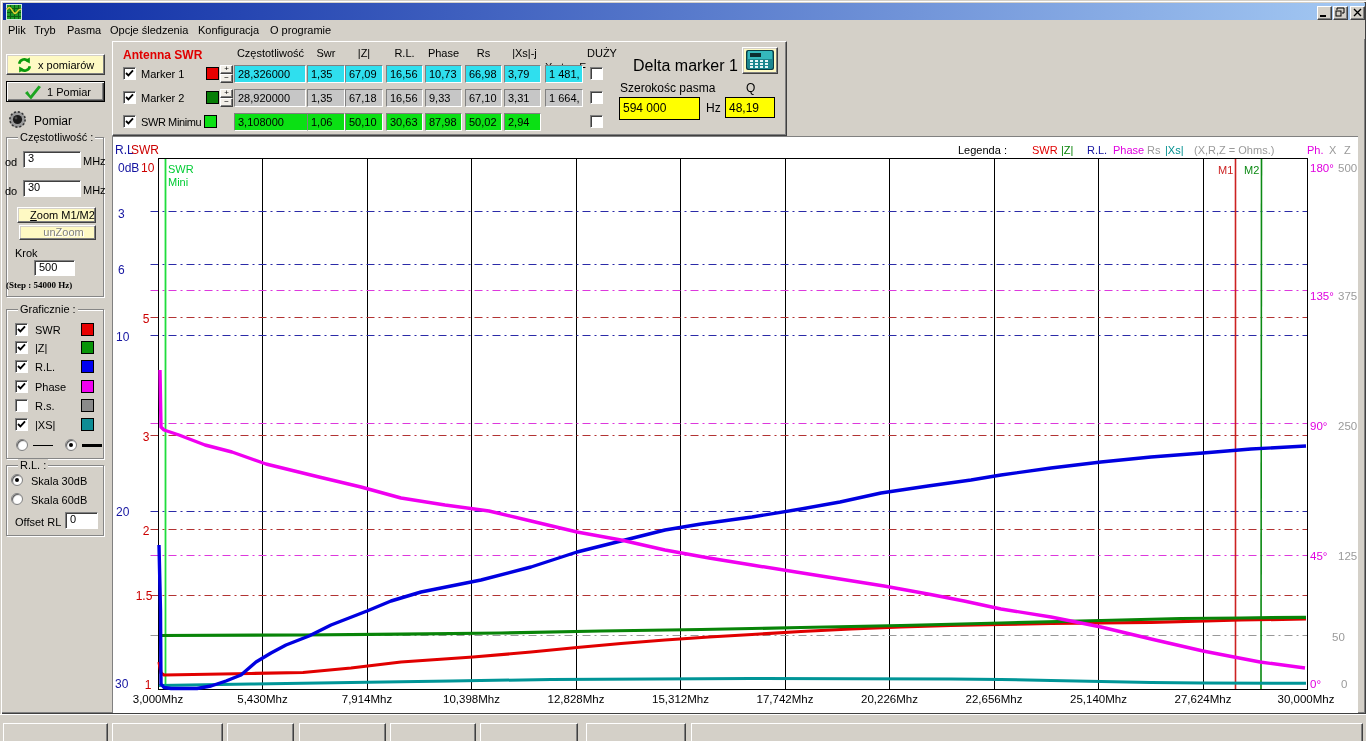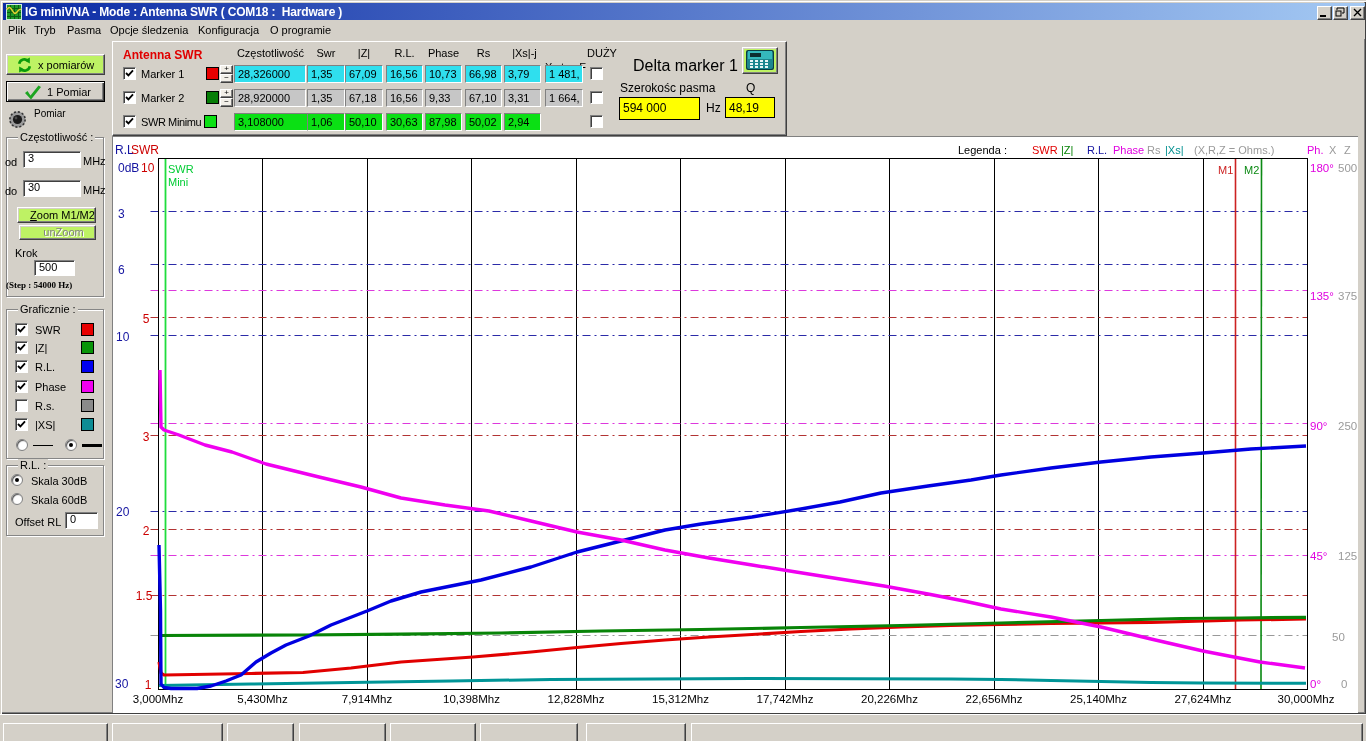--- a/index.html
+++ b/index.html
@@ -8,21 +8,21 @@
   #win { position:absolute; left:0; top:0; width:1366px; height:714px; background:#d4d0c8;
          border-top:1px solid #d4d0c8; border-left:1px solid #d4d0c8;
          box-shadow:inset 1px 1px 0 #fff, inset -1px -1px 0 #404040, inset -2px -2px 0 #808080; }
   #titlebar { position:absolute; left:2px; top:2px; width:1362px; height:17px;
       background:linear-gradient(90deg,#0b2aa4 0%, #a4c9f3 100%); color:#fff; }
   #titletxt { position:absolute; left:22px; top:2px; font-size:12px; font-weight:bold; white-space:pre; letter-spacing:-0.15px; }
   .wbtn { position:absolute; top:3px; width:15px; height:14px; background:#d4d0c8;
       border:1px solid; border-color:#fff #404040 #404040 #fff; box-shadow:inset -1px -1px 0 #808080; }
   #menubar { position:absolute; left:2px; top:19px; width:1362px; height:19px; background:#d4d0c8; }
   .mi { position:absolute; top:4px; font-size:11px; }
-  .btn { position:absolute; background:#bef264; border:1px solid; border-color:#fff #404040 #404040 #fff;
+  .btn { position:absolute; background:#fef9c3; border:1px solid; border-color:#fff #404040 #404040 #fff;
       box-shadow:inset -1px -1px 0 #808080, inset 1px 1px 0 #d4d0c8; font-size:11px;padding-left:12px; }
   .btnd { position:absolute; background:#d4d0c8; border:1px solid #000;
       box-shadow:inset 1px 1px 0 #fff, inset -1px -1px 0 #404040, inset -2px -2px 0 #808080; font-size:11px; }
   .inp { position:absolute; background:#fff; border:1px solid; border-color:#808080 #fff #fff #808080;
       box-shadow:inset 1px 1px 0 #404040; font-size:11px; padding-left:4px; }
   .gb { position:absolute; border:1px solid #868686; box-shadow:1px 1px 0 #fff, inset 1px 1px 0 #fff; }
   .gbl { position:absolute; background:#d4d0c8; padding:0 2px; font-size:11px; }
   .cb { position:absolute; width:13px; height:13px; background:#fff; border:1px solid; 
       border-color:#808080 #fff #fff #808080; box-shadow:inset 1px 1px 0 #404040; }
   .cell { position:absolute; height:18px; border:1px solid; border-color:#808080 #fff #fff #808080;
@@ -46,21 +46,20 @@
   <div id="titlebar">
     <svg class="abs" style="left:3px;top:1px" width="16" height="16" viewBox="0 0 16 16">
       <rect width="16" height="16" fill="#cfe8dc"></rect>
       <rect x="1" y="1" width="14" height="14" fill="#1d9a28"></rect>
       <g stroke="#0b5c14" stroke-width="1">
         <path d="M1,4.5H15 M1,8.5H15 M1,12.5H15 M4.5,1V15 M8.5,1V15 M12.5,1V15"></path>
       </g>
       <path d="M1,5.5 C3,2.5 4,3 6,6 C8,9.5 9,10.5 11,8 C12.5,6 14,5 15,5.5" stroke="#2a4d12" stroke-width="2.6" fill="none" opacity="0.55"></path>
       <path d="M1,5.5 C3,2.5 4,3 6,6 C8,9.5 9,10.5 11,8 C12.5,6 14,5 15,5.5" stroke="#e0d832" stroke-width="1.5" fill="none"></path>
     </svg>
-    <div id="titletxt">IG miniVNA - Mode : Antenna SWR ( COM18 :  Hardware )</div>
     <div class="wbtn" style="left:1314px"><svg width="13" height="11" viewBox="0 0 13 11">
           <path d="M2,9H8" stroke="#000" stroke-width="2"></path>
         </svg></div>
     <div class="wbtn" style="left:1330px"><svg width="13" height="11" viewBox="0 0 13 11">
           <path d="M3,3V1H10V6H8" fill="none" stroke="#000"></path>
           <rect x="2" y="4" width="5" height="5" fill="none" stroke="#000"></rect>
         </svg></div>
     <div class="wbtn" style="left:1347px"><svg width="13" height="11" viewBox="0 0 13 11">
           <path d="M3,2L10,9 M10,2L3,9" stroke="#000" stroke-width="1.4"></path>
         </svg></div>
@@ -89,21 +88,21 @@
       <path d="M2,9 L4.5,7 L7.5,11.5 L15.5,1.5 L18,3 L8,15.5 Z" fill="#1da521"></path>
     </svg>
     <span class="abs" style="left:40px;top:4px">1 Pomiar</span>
   </div>
   <svg class="abs" style="left:8px;top:110px" width="17" height="17" viewBox="0 0 17 17">
     <circle cx="8.5" cy="8.5" r="8" fill="#9a9a9a"></circle>
     <circle cx="8.5" cy="8.5" r="7.6" fill="none" stroke="#333" stroke-width="1.6" stroke-dasharray="2 2"></circle>
     <circle cx="8.5" cy="8.5" r="4.6" fill="#1a1a1a"></circle>
     <circle cx="7" cy="7" r="1.4" fill="#4a4a4a"></circle>
   </svg>
-  <div class="lbl" style="left:33px;top:107px;font-size:10px">Pomiar</div>
+  <div class="lbl" style="left:33px;top:113px;font-size:12px">Pomiar</div>
 
   <div class="gb" style="left:5px;top:136px;width:98px;height:160px"></div>
   <div class="gbl" style="left:17px;top:130px">Częstotliwość :</div>
   <div class="lbl" style="left:4px;top:155px">od</div>
   <div class="inp" style="left:22px;top:150px;width:58px;height:17px">3</div>
   <div class="lbl" style="left:82px;top:154px">MHz</div>
   <div class="lbl" style="left:4px;top:184px">do</div>
   <div class="inp" style="left:22px;top:179px;width:58px;height:17px">30</div>
   <div class="lbl" style="left:82px;top:183px">MHz</div>
   <div class="btn" style="left:16px;top:206px;width:79px;height:16px;text-align:center;padding-top:1px"><span style="text-decoration:underline">Z</span>oom M1/M2</div>

